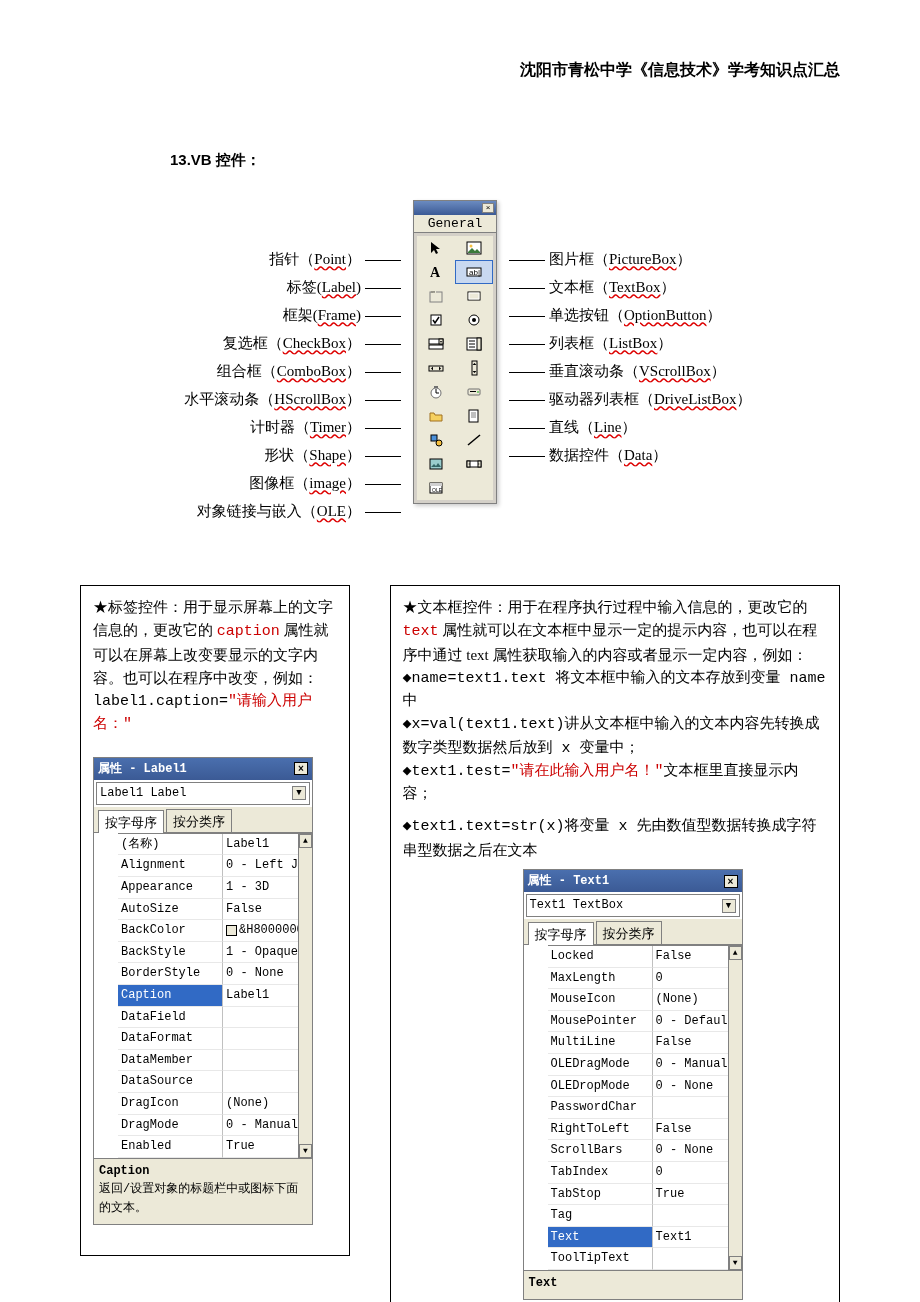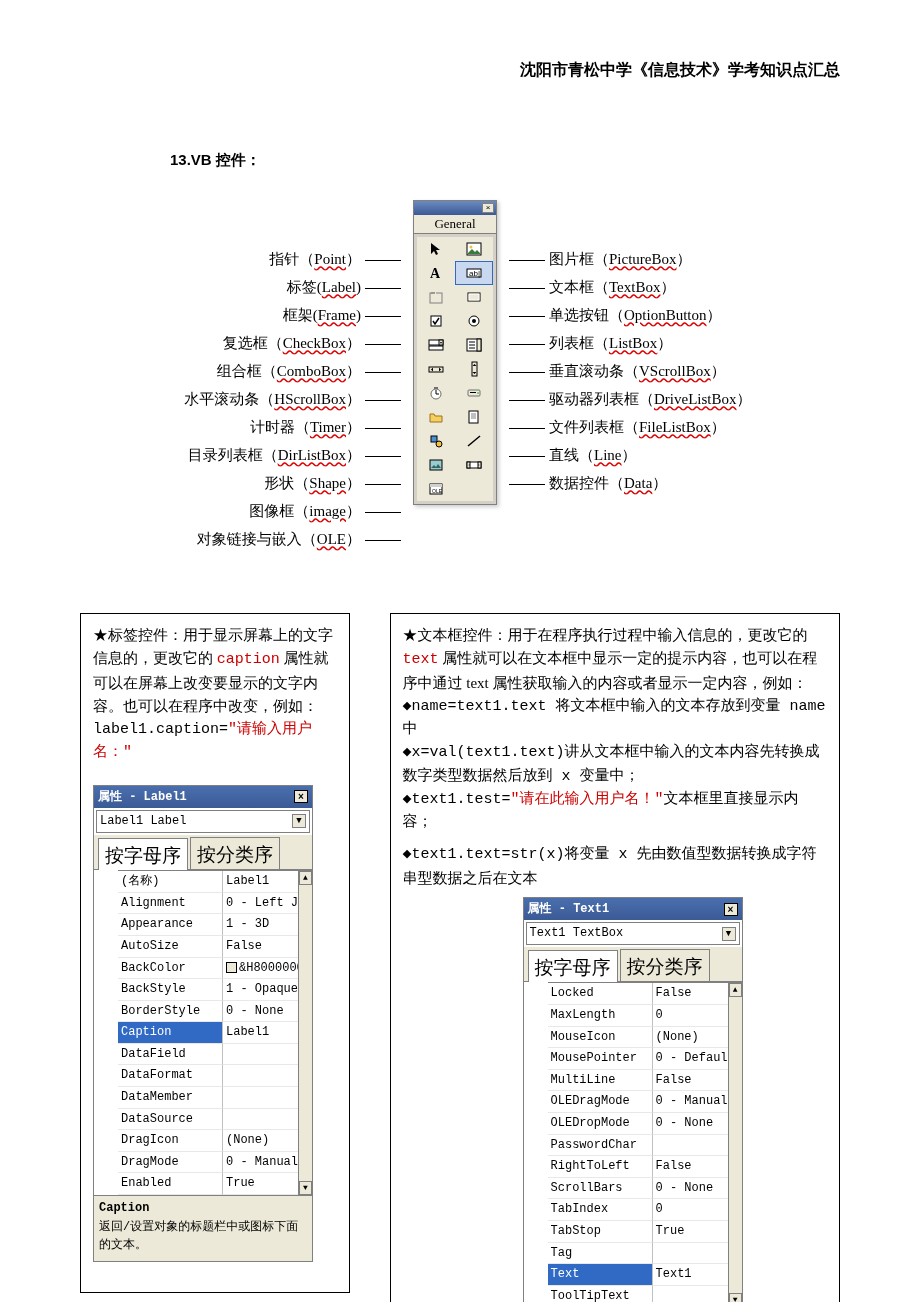--- a/index.html
+++ b/index.html
@@ -77,21 +77,21 @@
   .toolbox .close-x {
     width: 12px; height: 10px;
     background: #ece9d8;
     border: 1px solid #808080;
     font-size: 8px;
     line-height: 8px;
     text-align: center;
     font-family: Arial, sans-serif;
   }
   .toolbox .tab {
-    font-family: Liberation Serif, serif;
+    font-family: Liberation Mono, monospace;
     font-size: 13px;
     text-align: center;
     background: #ece9d8;
     border-bottom: 1px solid #808080;
     padding: 1px 0;
   }
   .toolbox .grid {
     display: grid;
     grid-template-columns: 1fr 1fr;
     gap: 0;
@@ -176,21 +176,21 @@
     text-align: center;
     font-size: 9px;
     line-height: 12px;
   }
   .propwin .pw-tabs {
     display: flex;
     background: #ece9d8;
     border-bottom: 1px solid #808080;
     padding: 2px 4px 0 4px;
     font-family: "SimSun";
-    font-size: 19px;
+    font-size: 13px;
   }
   .propwin .pw-tabs .tab {
     padding: 2px 6px 0 6px;
     border: 1px solid #808080;
     border-bottom: none;
     background: #ece9d8;
     margin-right: 2px;
   }
   .propwin .pw-tabs .tab.active {
     background: #fff;
@@ -264,21 +264,20 @@
 
   <div class="diagram">
     <div class="dia-col-left" id="dia-left">
         <div><span>指针（<span class="u">Point</span>）</span><span class="conn"></span></div>
         <div><span>标签(<span class="u">Label</span>)</span><span class="conn"></span></div>
         <div><span>框架(<span class="u">Frame</span>)</span><span class="conn"></span></div>
         <div><span>复选框（<span class="u">CheckBox</span>）</span><span class="conn"></span></div>
         <div><span>组合框（<span class="u">ComboBox</span>）</span><span class="conn"></span></div>
         <div><span>水平滚动条（<span class="u">HScrollBox</span>）</span><span class="conn"></span></div>
         <div><span>计时器（<span class="u">Timer</span>）</span><span class="conn"></span></div>
-        <div><span>目录列表框（<span class="u">DirListBox</span>）</span><span class="conn"></span></div>
         <div><span>形状（<span class="u">Shape</span>）</span><span class="conn"></span></div>
         <div><span>图像框（<span class="u">image</span>）</span><span class="conn"></span></div>
         <div><span>对象链接与嵌入（<span class="u">OLE</span>）</span><span class="conn"></span></div>
       </div>
 
     <div class="toolbox">
       <div class="titlebar">
         <div class="close-x">×</div>
       </div>
       <div class="tab">General</div>
@@ -424,21 +423,20 @@
         </div>
     </div>
 
     <div class="dia-col-right" id="dia-right">
         <div><span class="conn"></span><span>图片框（<span class="u">PictureBox</span>）</span></div>
         <div><span class="conn"></span><span>文本框（<span class="u">TextBox</span>）</span></div>
         <div><span class="conn"></span><span>单选按钮（<span class="u">OptionButton</span>）</span></div>
         <div><span class="conn"></span><span>列表框（<span class="u">ListBox</span>）</span></div>
         <div><span class="conn"></span><span>垂直滚动条（<span class="u">VScrollBox</span>）</span></div>
         <div><span class="conn"></span><span>驱动器列表框（<span class="u">DriveListBox</span>）</span></div>
-        <div><span class="conn"></span><span>文件列表框（<span class="u">FileListBox</span>）</span></div>
         <div><span class="conn"></span><span>直线（<span class="u">Line</span>）</span></div>
         <div><span class="conn"></span><span>数据控件（<span class="u">Data</span>）</span></div>
       </div>
   </div>
 
   <div class="boxes">
 
     <div class="box box-left">
       <div>
         <span>★标签控件：用于显示屏幕上的文字信息的，更改它的 </span><span class="red mono">caption</span><span> 属性就可以在屏幕上改变要显示的文字内容。也可以在程序中改变，例如：</span>

